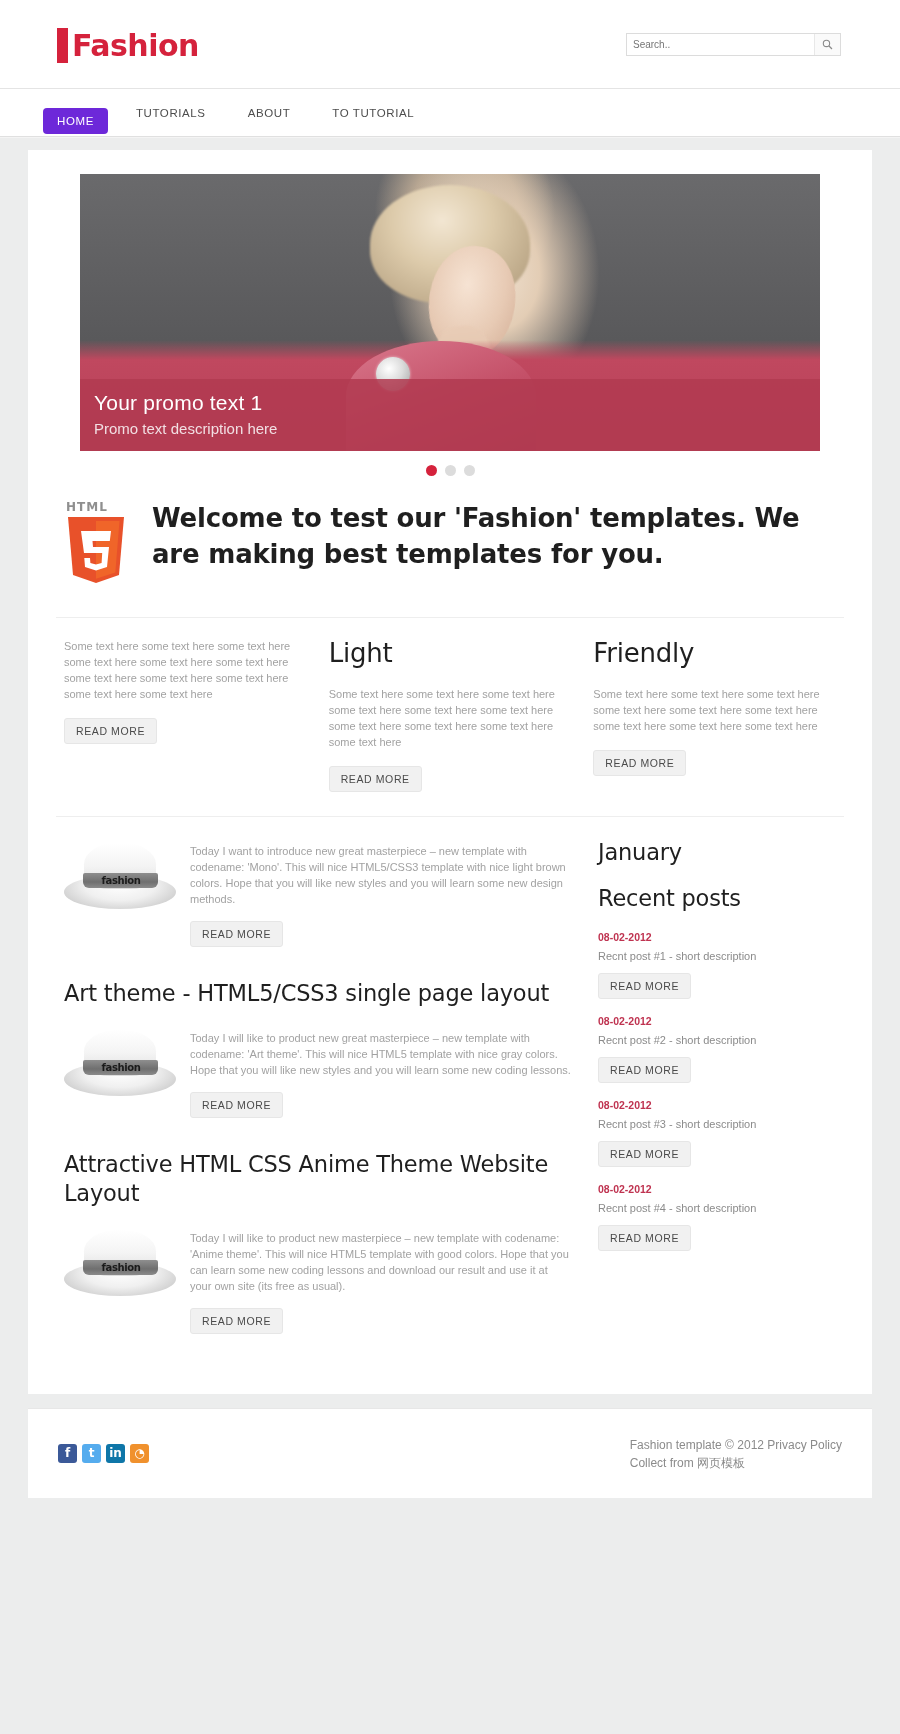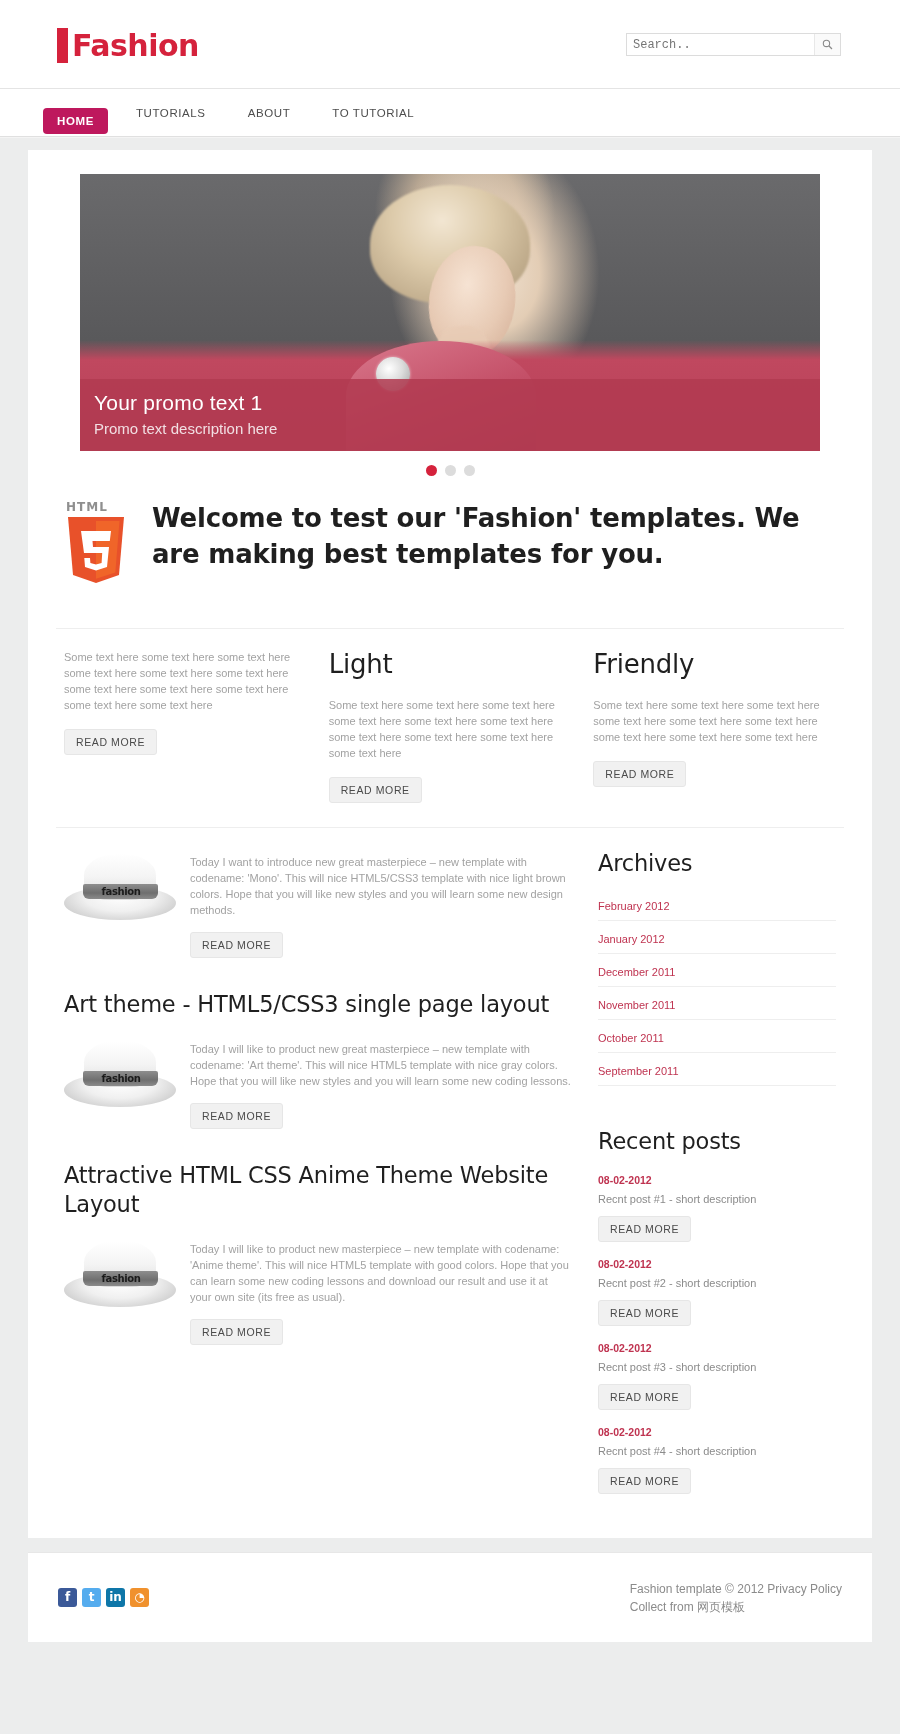--- a/index.html
+++ b/index.html
@@ -56,23 +56,23 @@
     background: #fff;
     display: flex;
     align-items: center;
   }
   .search-input {
     border: 0;
     outline: 0;
     flex: 1;
     height: 21px;
     padding: 0 6px;
-    font-size: 12px;
+    font-size: 10px;
     color: #9a9a9a;
-    font-family: Liberation Mono, monospace;
+    font-family: Liberation Sans, sans-serif;
     background: transparent;
   }
   .search-btn {
     width: 26px;
     height: 21px;
     border: 0;
     border-left: 1px solid #e8e8e8;
     background: #fafafa;
     cursor: pointer;
     display: flex;
@@ -101,23 +101,23 @@
     color: #4d4d4d;
     letter-spacing: 0.6px;
     padding: 7px 14px;
     margin-right: 14px;
     text-decoration: none;
     border-radius: 4px;
     cursor: pointer;
     white-space: nowrap;
   }
   .nav-item.active {
-    background: #be185d;
+    background: #6d28d9;
     color: #ffffff;
-    font-weight: bold;
+    font-weight: normal;
     margin-top: 16px;
   }
 
   
   .content-card {
     background: #ffffff;
     width: 844px;
     margin: 13px auto 0 auto;
     padding: 24px 28px 28px 28px;
   }
@@ -219,21 +219,21 @@
     width: 11px; height: 11px; border-radius: 50%;
     background: #dcdcdc; cursor: pointer;
   }
   .dot.active { background: #d5223c; }
 
   
   .welcome {
     display: flex;
     align-items: flex-start;
     gap: 22px;
-    padding: 24px 8px 42px 8px;
+    padding: 24px 8px 31px 8px;
     border-bottom: 1px solid #eeeeee;
   }
   .html5-logo {
     width: 66px; height: 86px;
     flex: 0 0 66px;
     position: relative;
   }
   .html5-logo .h5-word {
     position: absolute; top: 0; left: 2px;
     font-family: "DejaVu Sans", sans-serif;
@@ -551,29 +551,21 @@
             <div class="post-text">
               <p>Today I will like to product new masterpiece – new template with codename: 'Anime theme'. This will nice HTML5 template with good colors. Hope that you can learn some new coding lessons and download our result and use it at your own site (its free as usual).</p>
               <a class="btn-readmore">READ MORE</a>
             </div>
           </div>
         </div>
 
       </div>
 
       <div class="sidebar">
-        <h2>Archives</h2>
-        <ul class="arch-list">
-          <li><a class="arch-link">February 2012</a></li>
-          <li><a class="arch-link">January 2012</a></li>
-          <li><a class="arch-link">December 2011</a></li>
-          <li><a class="arch-link">November 2011</a></li>
-          <li><a class="arch-link">October 2011</a></li>
-          <li><a class="arch-link">September 2011</a></li>
-        </ul>
+        <h2>January</h2>
 
         <h2>Recent posts</h2>
         <div class="rp">
           <span class="rp-date">08-02-2012</span>
           <span class="rp-desc">Recnt post #1 - short description</span>
           <a class="btn-readmore">READ MORE</a>
         </div>
         <div class="rp">
           <span class="rp-date">08-02-2012</span>
           <span class="rp-desc">Recnt post #2 - short description</span>

